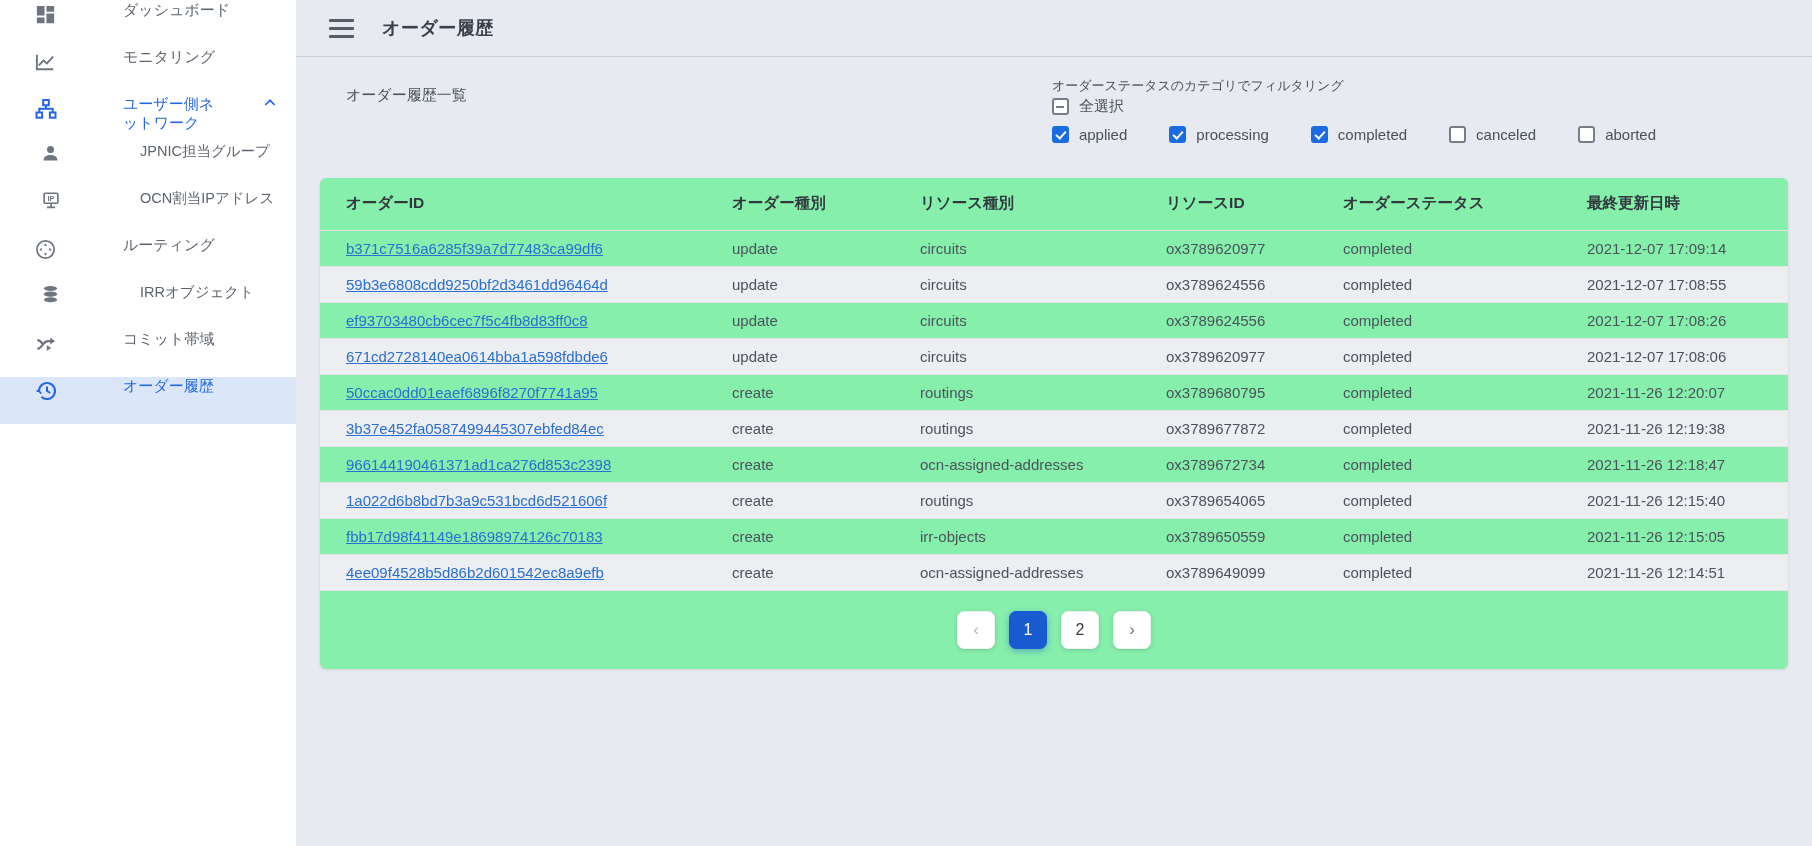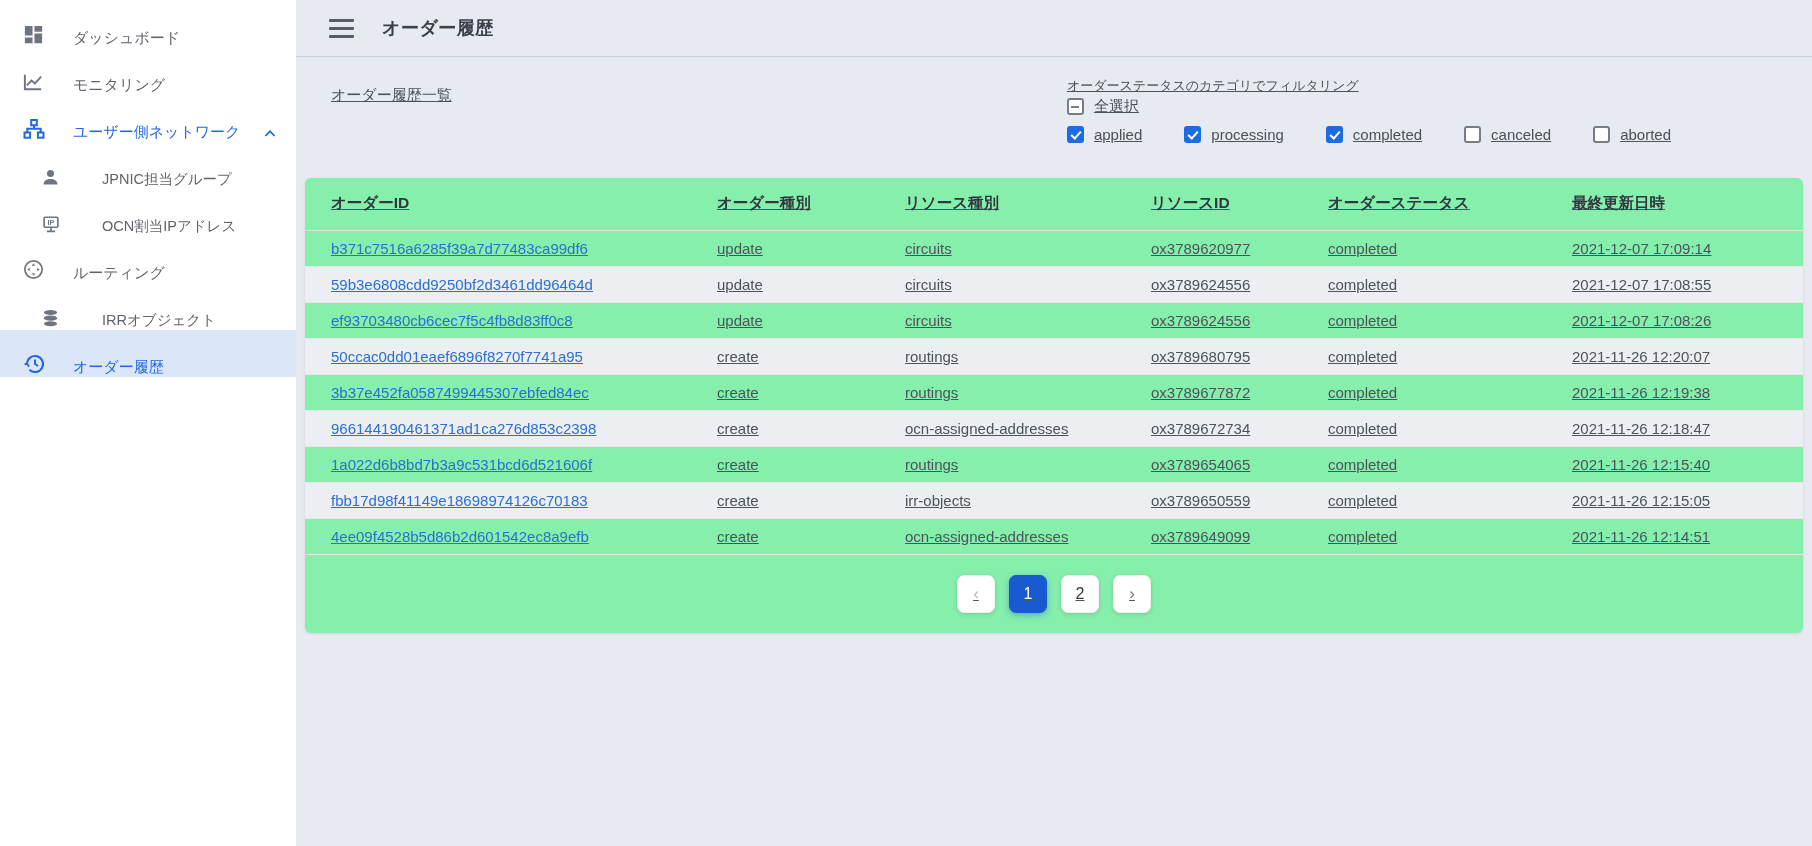--- a/index.html
+++ b/index.html
@@ -7,22 +7,22 @@
   body {
     font-family: "Liberation Sans", "DejaVu Sans", sans-serif;
     background: #e7eaf1;
     display: flex;
     overflow: hidden;
     color: #4b535c;
   }
   
   .sidebar { width:296px; flex-shrink:0; background:#fff; padding-top:1px; }
   .nav-item {
-    height:47px; display:flex; align-items:flex-end;
-    padding:0 18px 0 20px; font-size:15px; color:#5d646e; cursor:pointer;
+    height:47px; display:flex; align-items:flex-start;
+    padding:0 18px 0 32px; font-size:15px; color:#5d646e; cursor:pointer;gap:38px;
   }
   .nav-item .icon {
     width:27px; height:27px; margin-right:26px; flex-shrink:0;
     display:flex; align-items:center; justify-content:center; color:#6e7580;
   }
   .nav-item.sub { padding-left:39px; font-size:14.5px; }
   .nav-item.sub .icon { width:23px; height:23px; margin-right:40px; }
   .nav-item.parent-active { color:#2466e3; }
   .nav-item.parent-active .icon { color:#2466e3; }
   .nav-item.active { background:#dbe7f8; color:#2466e3; }
@@ -30,21 +30,21 @@
   .chev { margin-left:auto; color:#2466e3; display:flex; }
   
   .main { flex:1; display:flex; flex-direction:column; min-width:0; }
   .topbar {
     height:57px; flex-shrink:0; display:flex; align-items:center;
     padding-left:33px; border-bottom:1px solid #ccd1d9;
   }
   .hamburger { width:25px; display:flex; flex-direction:column; gap:5px; margin-right:28px; cursor:pointer; }
   .hamburger span { height:3px; background:#565d66; border-radius:1px; }
   .topbar-title { font-size:18px; font-weight:600; color:#394049; letter-spacing:.5px; }
-  .content { flex:1; padding:0 9px;text-decoration:underline; }
+  .content { flex:1; padding:0 24px; }
   .content-header { display:flex; justify-content:space-between; padding:20px 132px 0 26px; }
   .list-title { font-size:15px; color:#4a5158; padding-top:9px; }
   
   .filter { font-size:15px; color:#4a5158; }
   .filter-title { font-size:13px; margin-bottom:2px; }
   .filter-row { display:flex; align-items:center; margin-bottom:10px; flex-wrap:wrap; }
   .cb { display:flex; align-items:center; margin-right:42px; cursor:pointer; }
   .cb:last-child { margin-right:0; }
   .box {
     width:17px; height:17px; border:2px solid #767d86; border-radius:3px;
@@ -165,20 +165,30 @@
     <span class="icon">
       <svg width="21" height="21" viewBox="0 0 24 24" fill="currentColor">
           <ellipse cx="12" cy="5.2" rx="7.5" ry="2.9"></ellipse>
           <ellipse cx="12" cy="11.6" rx="7.5" ry="2.9"></ellipse>
           <ellipse cx="12" cy="18" rx="7.5" ry="2.9"></ellipse>
         </svg>
     </span>
     <span>IRRオブジェクト</span>
   </div>
 
+  <div class="nav-item">
+    <span class="icon">
+      <svg width="23" height="23" viewBox="0 0 24 24" fill="none" stroke="currentColor" stroke-width="2.2">
+          <path d="M3.5 17.5c5 0 5.5-8 11-8h3.5"></path>
+          <path d="M3.5 8.5c3 0 4.3 2.2 5.8 4.3"></path>
+          <path fill="currentColor" stroke="none" d="M17 6l5 3.5-5 3.5zM13.5 13.8l4.5 3-4.8 3z"></path>
+        </svg>
+    </span>
+    <span>コミット帯域</span>
+  </div>
 
   <div class="nav-item active">
     <span class="icon">
       <svg width="24" height="24" viewBox="0 0 24 24" fill="none" stroke="currentColor" stroke-width="2">
           <path d="M5 12a8 8 0 1 1 2.4 5.7"></path>
           <path d="M5 12H2.6M5 12l2.2 2.6" stroke-width="1.8"></path>
           <path d="M13 7.5V12l3.2 2"></path>
         </svg>
     </span>
     <span>オーダー履歴</span>
@@ -277,20 +287,28 @@
           </tr>
           <tr>
             <td><a class="order-link">ef93703480cb6cec7f5c4fb8d83ff0c8</a></td>
             <td>update</td>
             <td>circuits</td>
             <td>ox3789624556</td>
             <td>completed</td>
             <td>2021-12-07 17:08:26</td>
           </tr>
           <tr>
+            <td><a class="order-link">671cd2728140ea0614bba1a598fdbde6</a></td>
+            <td>update</td>
+            <td>circuits</td>
+            <td>ox3789620977</td>
+            <td>completed</td>
+            <td>2021-12-07 17:08:06</td>
+          </tr>
+          <tr>
             <td><a class="order-link">50ccac0dd01eaef6896f8270f7741a95</a></td>
             <td>create</td>
             <td>routings</td>
             <td>ox3789680795</td>
             <td>completed</td>
             <td>2021-11-26 12:20:07</td>
           </tr>
           <tr>
             <td><a class="order-link">3b37e452fa0587499445307ebfed84ec</a></td>
             <td>create</td>

